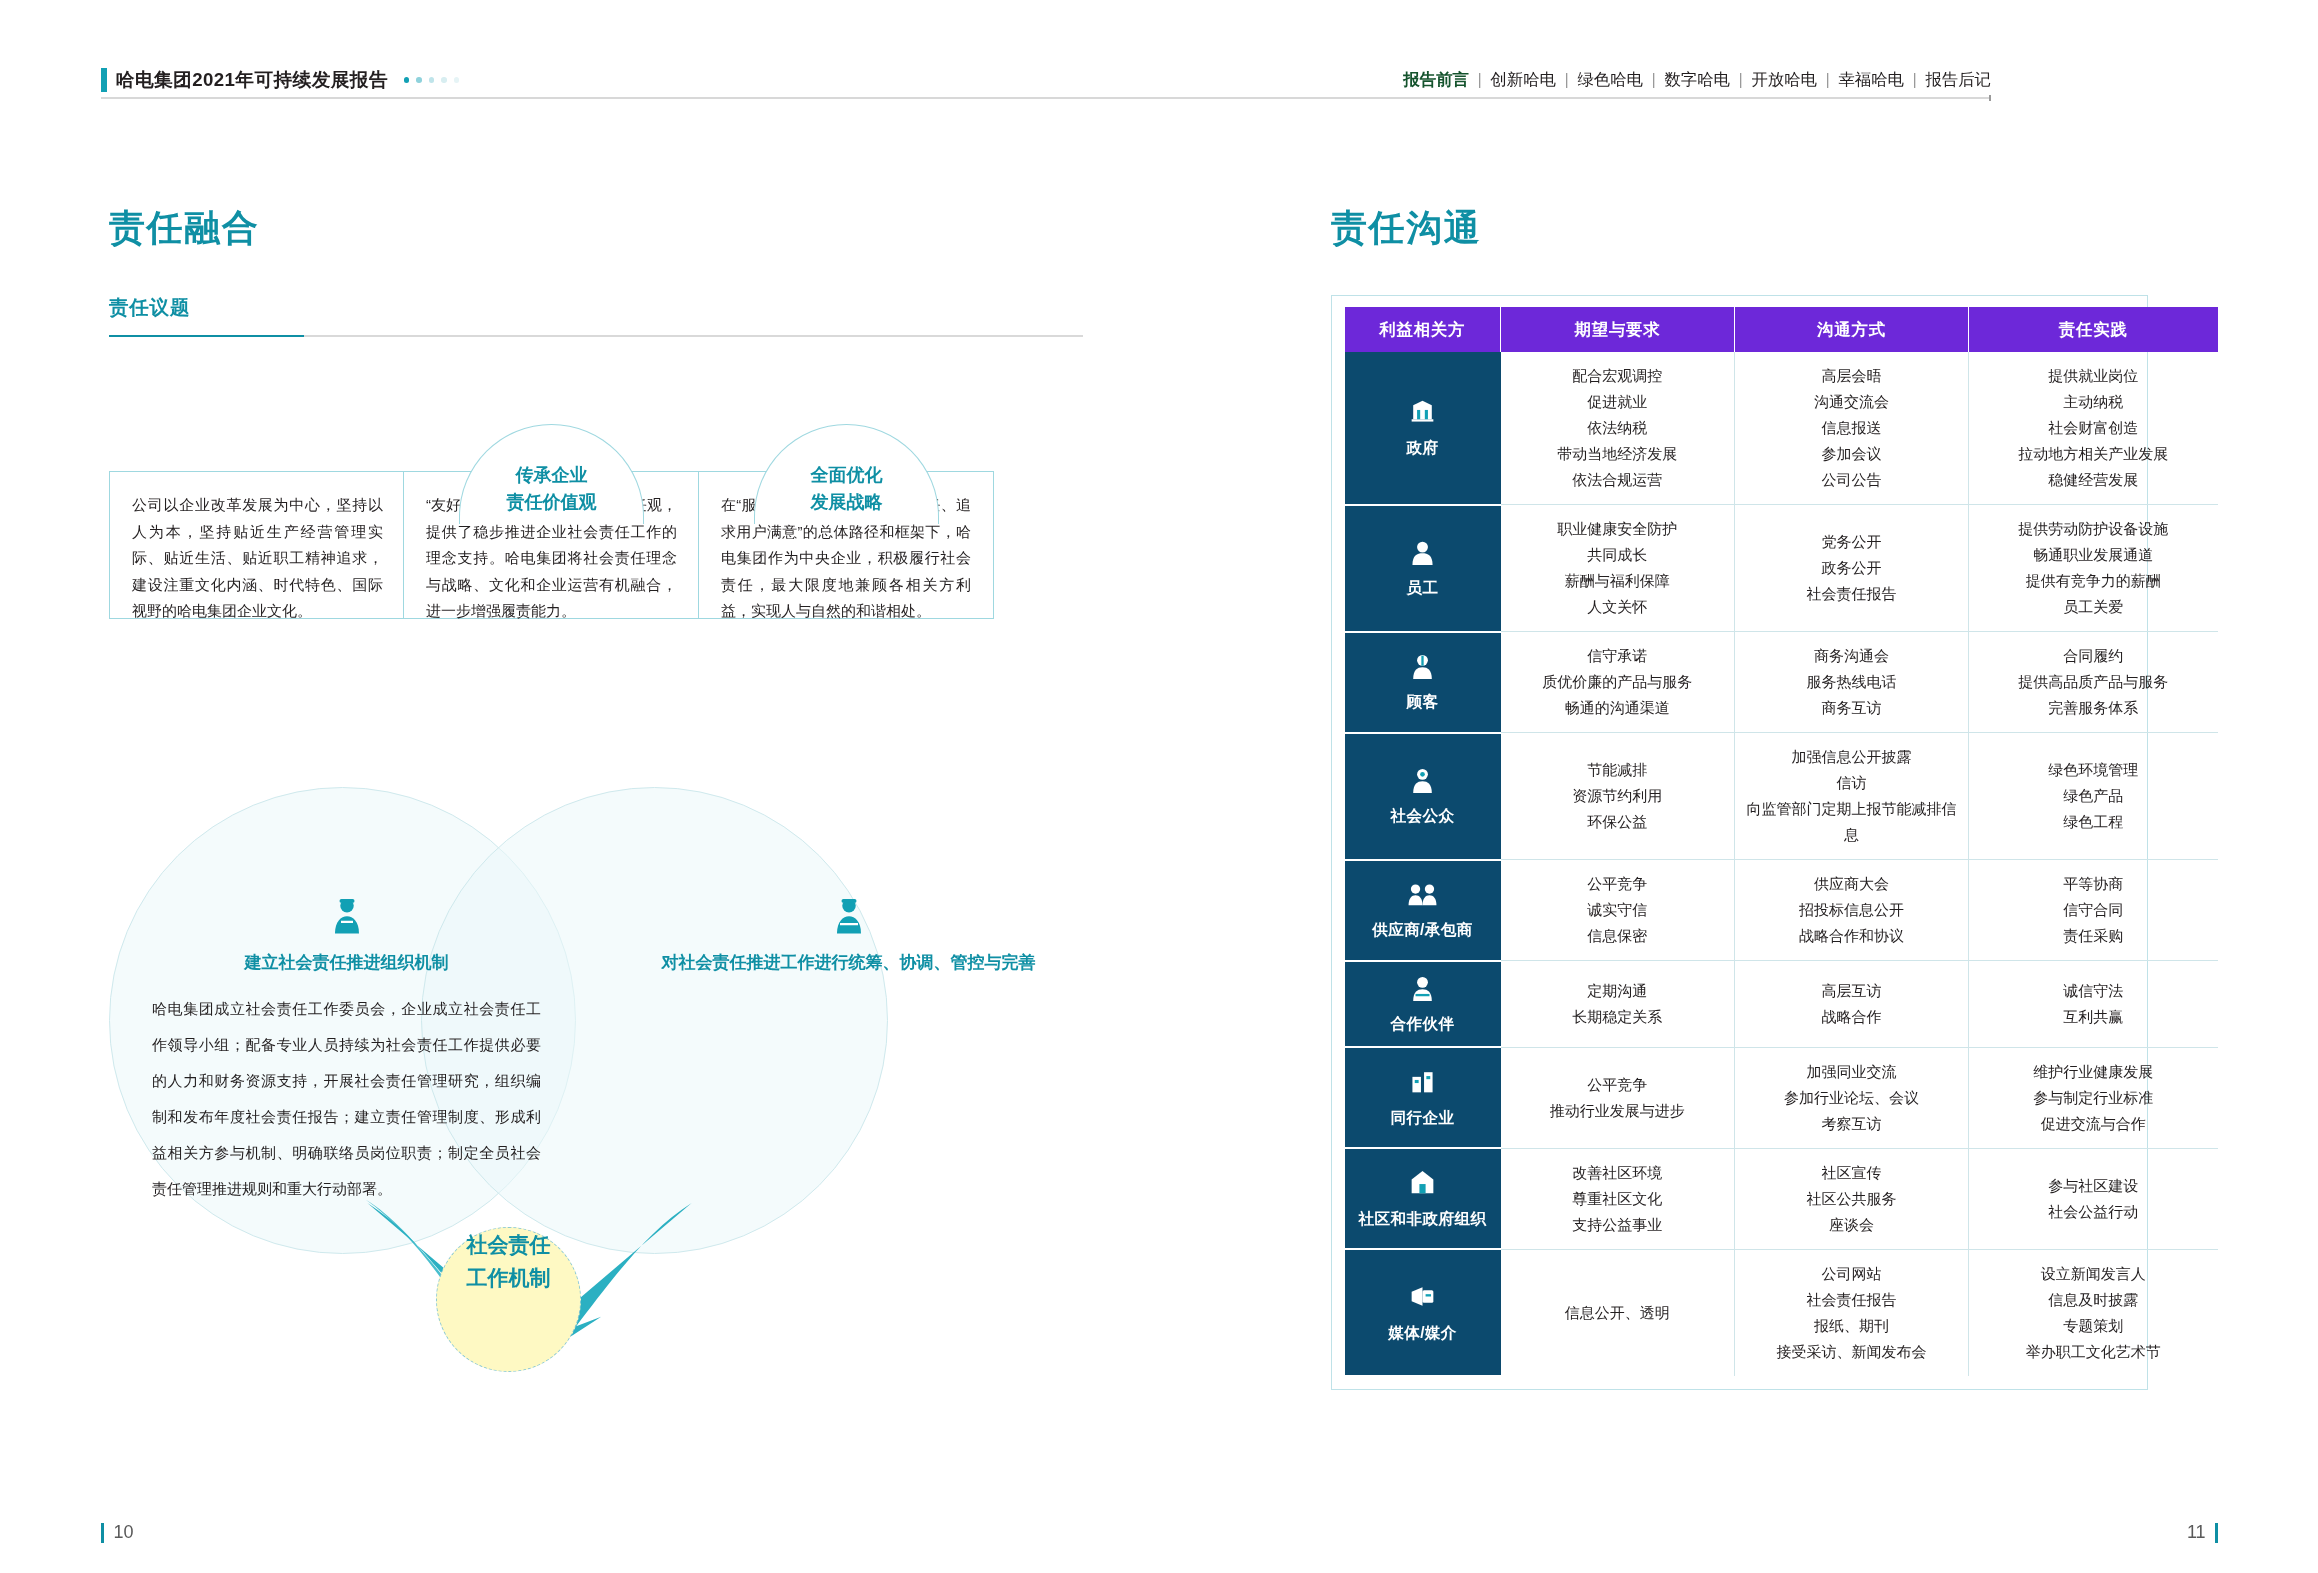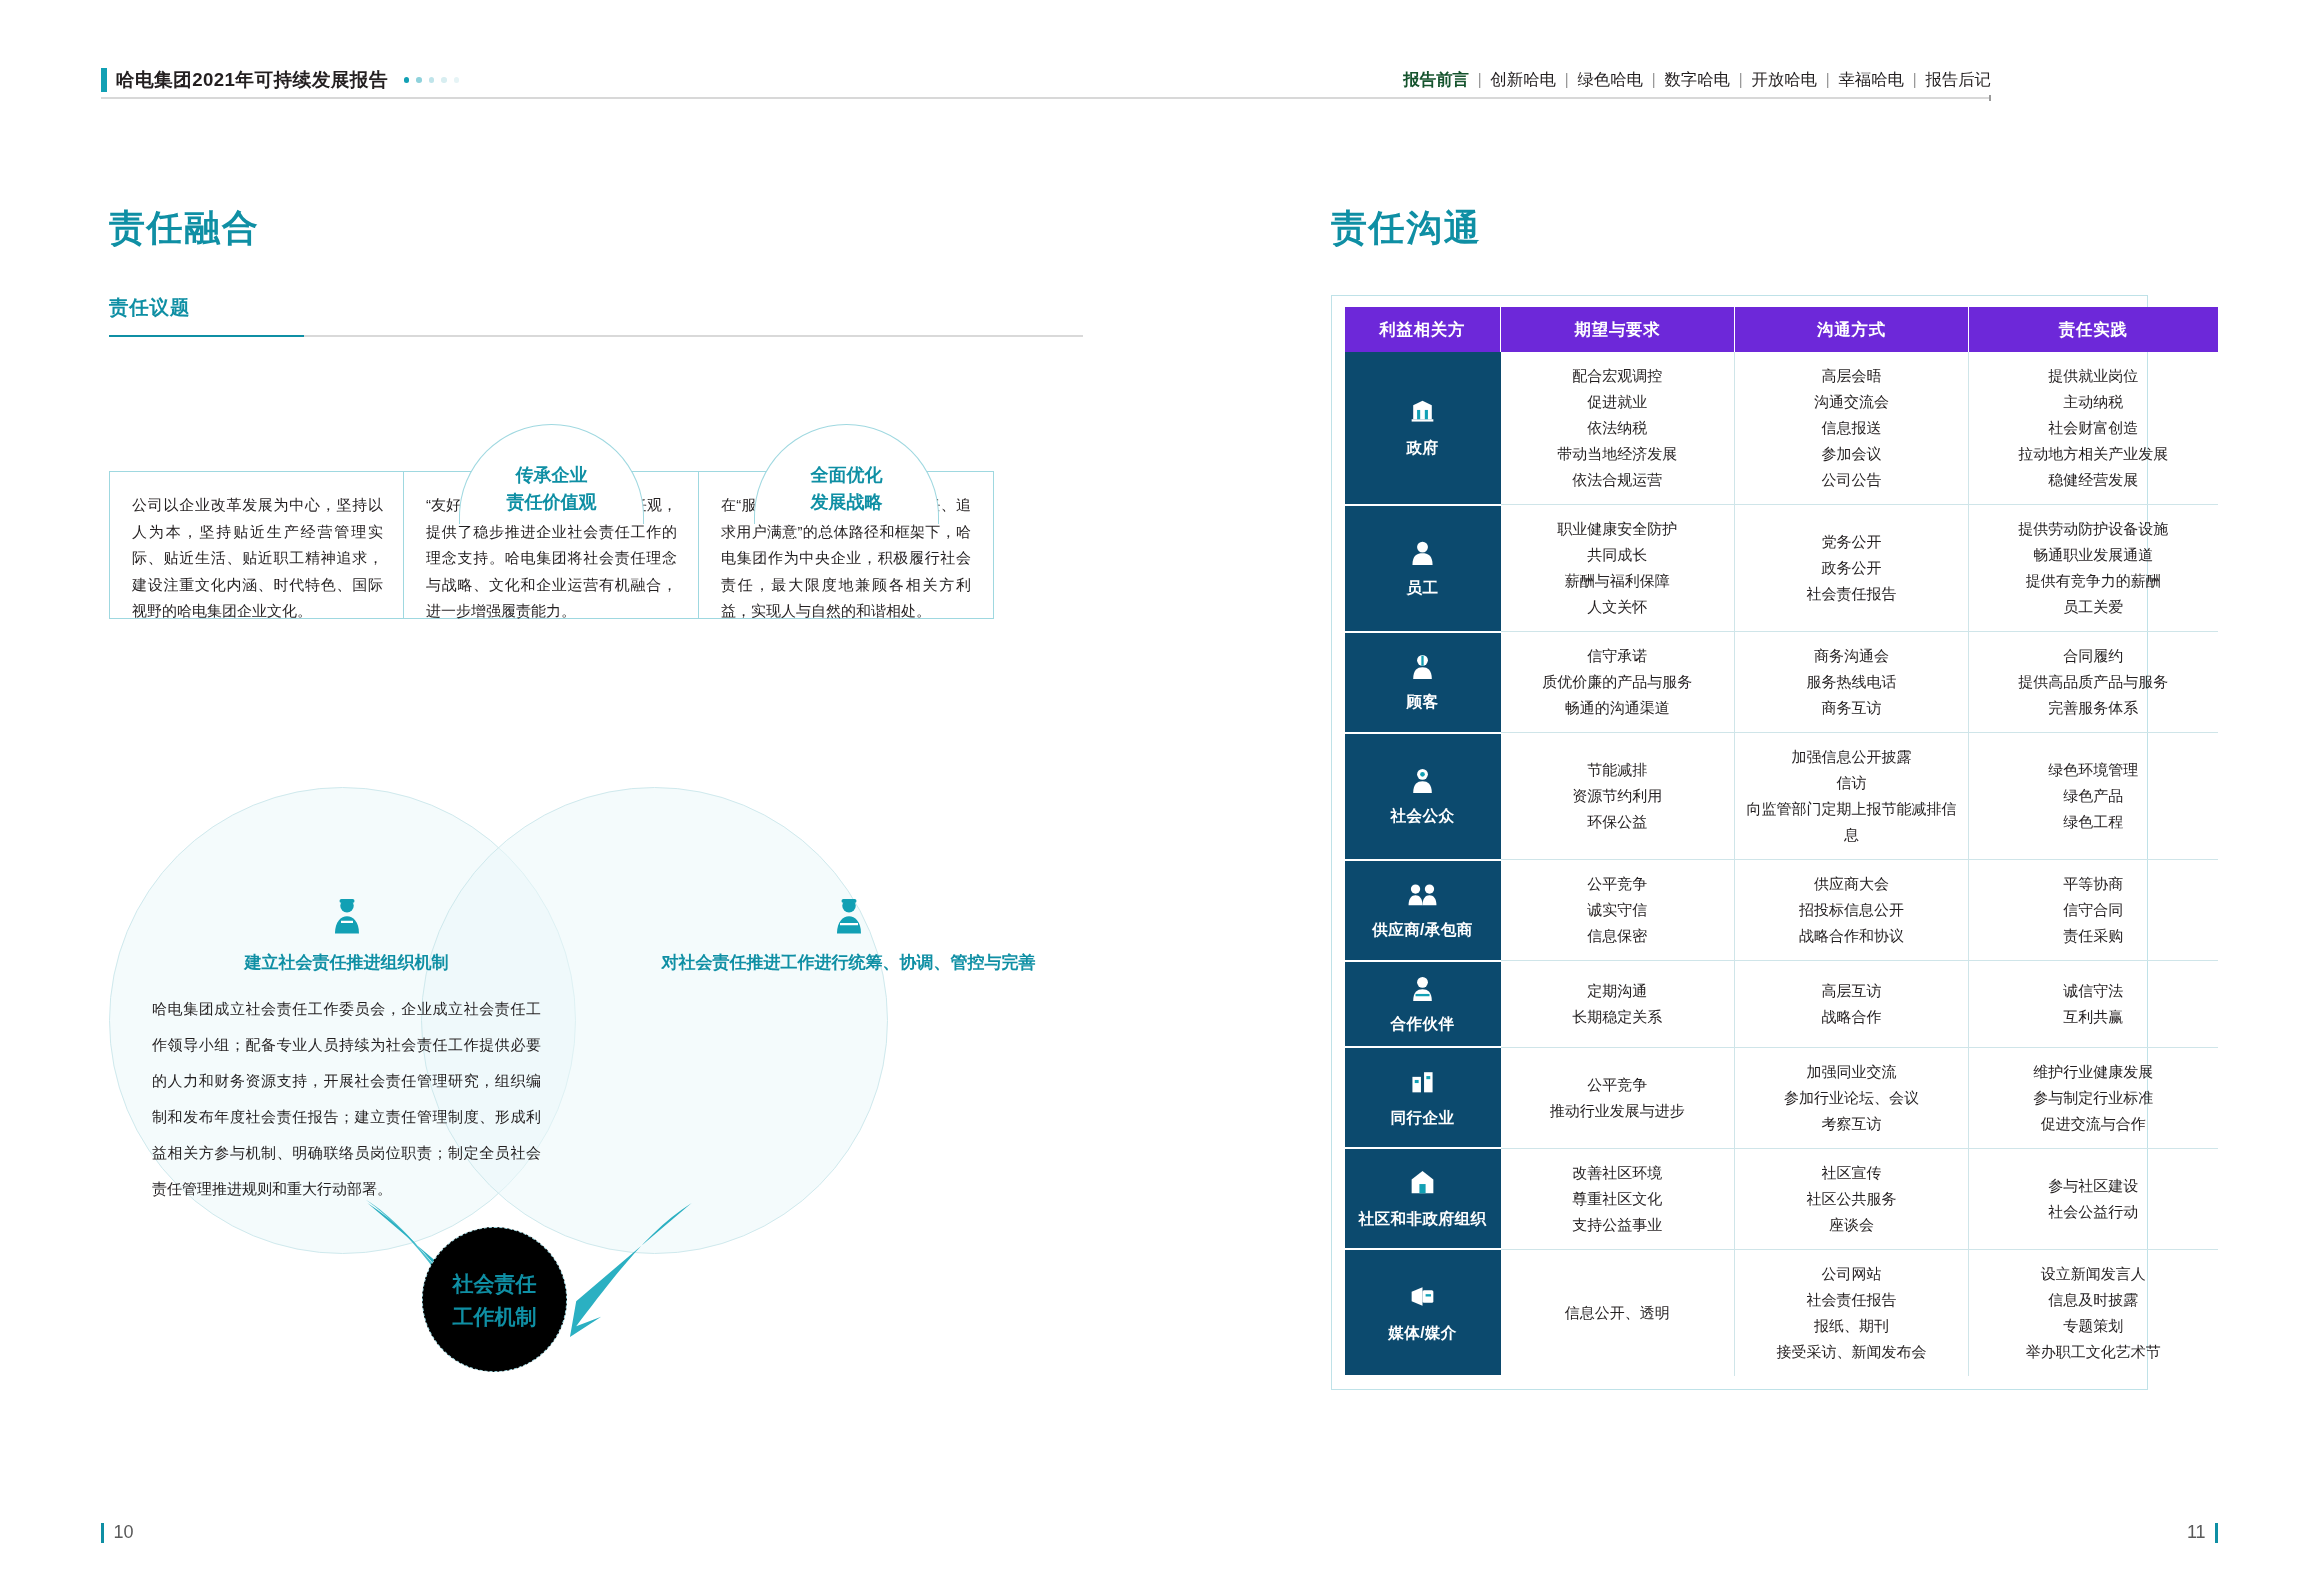--- a/index.html
+++ b/index.html
@@ -69,23 +69,23 @@
   .vc.v1 { left:0; }
   .vc.v2 { left:312px; }
   .vtxt { position:absolute; top:109px; width:389px; }
   .vtxt.t1 { left:43px; }
   .vtxt.t2 { left:545px; }
   .vicon { width:100%; text-align:center; margin-bottom:12.5px; }
   .vicon svg { width:36px; height:39px; }
   .vhead { text-align:center; font-size:17px; font-weight:bold; color:#0f8fa4; margin-bottom:17px; }
   .vbody { font-size:15px; line-height:36px; text-align:justify; color:#231f20; }
   .center-circ {
-    position:absolute; left:422px; top:1227px; width:145px; height:145px; border-radius:50%;
-    background:#000000; border:1.6px dashed #8cc9d2;
-    display:flex; align-items:center; justify-content:center;
+    position:absolute; left:436px; top:1227px; width:145px; height:145px; border-radius:50%;
+    background:#fef9c3; border:1.6px dashed #8cc9d2;
+    display:flex; align-items:flex-start; justify-content:center;
   }
   .center-circ .cc-in { font-size:21px; font-weight:bold; color:#0f8fa4; text-align:center; line-height:33px; }
 
   .arrow { position:absolute; }
 
   
   .foot-l { position:absolute; left:101px; bottom:30px; display:flex; align-items:center; gap:9.3px; }
   .foot-r { position:absolute; right:101px; bottom:30px; display:flex; align-items:center; gap:9.3px; }
   .foot-bar { width:3.1px; height:20px; background:#0f8fa4; }
   .foot-num { font-size:18px; color:#5a5a5a; }

